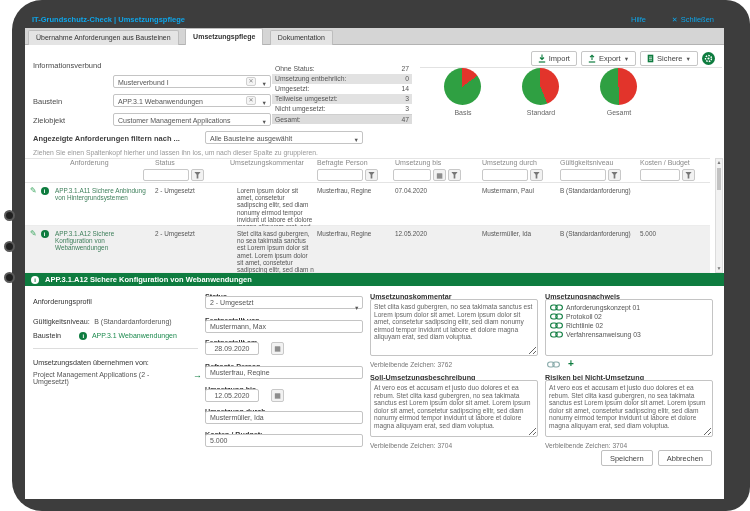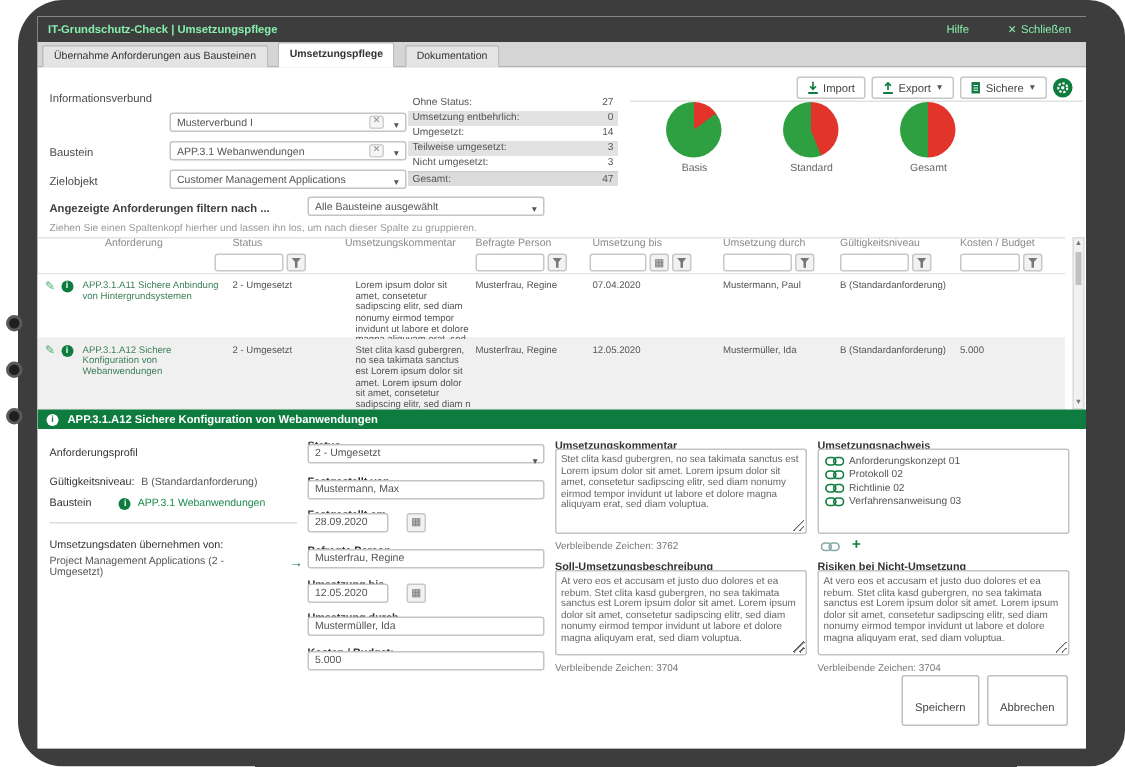--- a/index.html
+++ b/index.html
@@ -10,21 +10,21 @@
   
   .frame { position:absolute; left:12px; top:0; width:738px; height:511px;
     background:#3d3d3d; border-radius:30px 24px 24px 30px; }
   .bezel-dot { position:absolute; left:4px; width:11px; height:11px; border-radius:50%;
     background:#1f1f1f; border:2px solid #5a5a5a; }
 
   .screen { position:absolute; left:25px; top:11px; width:699px; height:488px;
     background:#fff; overflow:hidden; }
 
   
-  .titlebar { position:absolute; top:0; left:0; right:0; height:17px; background:#3d3d3d; color:#86efac; }
+  .titlebar { position:absolute; top:0; left:0; right:0; height:17px; background:#3d3d3d; color:#0ea5e9; }
   .tb-title { position:absolute; left:7px; top:4px; font-size:7.5px; font-weight:bold; }
   .tb-help  { position:absolute; right:78px; top:4px; font-size:7.5px; }
   .tb-close { position:absolute; right:10px; top:4px; font-size:7.5px; }
   .x-icon { font-size:7px; margin-right:3px; }
 
   
   .tabstrip { position:absolute; top:17px; left:0; right:0; height:17px; background:#d5d5d5;
     border-bottom:1px solid #b3b3b3; padding-left:3px; }
   .tab { display:inline-block; height:15px; line-height:14px; margin-top:2px; margin-right:2px;
     padding:0 7px; font-size:7px; color:#333; background:#e4e4e4;
@@ -119,40 +119,40 @@
   .leftcol { position:absolute; left:8px; top:247px; width:168px; }
   .lc-row { position:absolute; left:0; }
   .divider { position:absolute; left:0; top:56px; width:165px; border-top:1px solid #ddd; }
   .greenlink { color:#1c8a4e; font-size:7px; }
   .arrow-go { position:absolute; left:160px; top:78px; color:#0e7c3f; font-size:9px; font-weight:bold; }
 
   .midcol { position:absolute; left:180px; top:247px; width:160px; }
   .mc-label { position:absolute; left:0; font-size:7.2px; font-weight:bold; color:#333; }
   .mc-input { position:absolute; left:0; width:158px; height:13px; border:1px solid #c4c4c4; border-radius:2px;
     font-size:7px; color:#555; padding:0 4px; font-family:inherit; background:#fff; }
-  .mc-input.short { width:54px; }
+  .mc-input.short { width:54px;text-align:center; }
   .mc-cal { position:absolute; left:66px; width:13px; height:13px; border:1px solid #c8c8c8; border-radius:2px;
     background:#f2f2f2; font-size:7px; color:#666; text-align:center; line-height:12px; }
   .mc-select-caret { position:absolute; left:148px; font-size:5.5px; color:#555; }
 
   .areacol-a { position:absolute; left:345px; top:247px; width:170px; }
   .areacol-b { position:absolute; left:520px; top:247px; width:170px; }
   .ta-label { position:absolute; left:0; font-size:7.2px; font-weight:bold; color:#333; }
   .dtarea { position:absolute; left:0; width:168px; height:57px; border:1px solid #c4c4c4; border-radius:2px;
     font-size:6.6px; line-height:7.6px; color:#666; padding:3px; font-family:inherit; }
   .counter { position:absolute; left:0; font-size:6.6px; color:#777; }
   .nachweis-box { position:absolute; left:0; top:7px; width:168px; height:57px; border:1px solid #c4c4c4;
     border-radius:2px; padding:3px 4px; background:#fff; }
   .nw-item { display:flex; align-items:center; gap:3px; font-size:6.8px; color:#555; height:9px; }
   .nw-tools { position:absolute; left:2px; top:68px; display:flex; gap:8px; align-items:center; }
   .plus { color:#0e7c3f; font-size:10px; font-weight:bold; line-height:8px; }
 
   .detail-actions { position:absolute; right:12px; top:405px; display:flex; gap:5px; }
   .dbtn { height:16px; border:1px solid #bfbfbf; border-radius:2px; background:#fff;
-    font-size:7.5px; color:#444; padding:16px 8px; font-family:inherit; }
+    font-size:7.5px; color:#444; padding:2px 8px; font-family:inherit; }
 </style>
 </head>
 <body>
 
 <div class="frame"></div>
 <div class="bezel-dot" style="top:210px"></div>
 <div class="bezel-dot" style="top:241px"></div>
 <div class="bezel-dot" style="top:272px"></div>
 
 <div class="screen">

